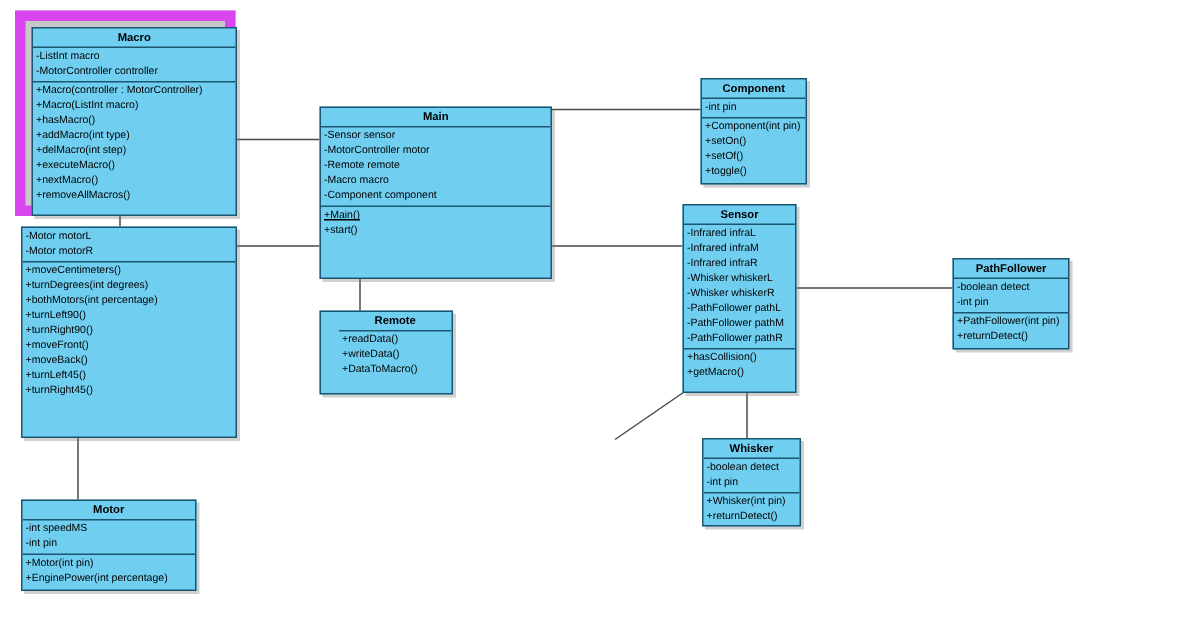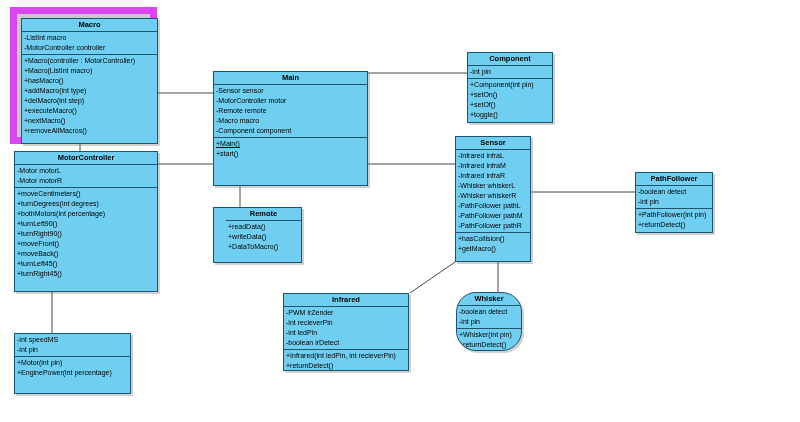--- a/index.html
+++ b/index.html
@@ -78,39 +78,39 @@
           <div class="uml-member">+addMacro(int type)</div>
           <div class="uml-member">+delMacro(int step)</div>
           <div class="uml-member">+executeMacro()</div>
           <div class="uml-member">+nextMacro()</div>
           <div class="uml-member">+removeAllMacros()</div>
         </div>
     </div>
   </div>
 
   <div class="uml-class" style="left:14px;top:151px;width:144px;height:141px;">
-    <div class="uml-title">MotorController</div>
     <div class="uml-attrs">
         <div class="uml-member">-Motor motorL</div>
         <div class="uml-member">-Motor motorR</div>
       </div>
     <div class="uml-methods">
         <div class="uml-member">+moveCentimeters()</div>
         <div class="uml-member">+turnDegrees(int degrees)</div>
         <div class="uml-member">+bothMotors(int percentage)</div>
         <div class="uml-member">+turnLeft90()</div>
         <div class="uml-member">+turnRight90()</div>
         <div class="uml-member">+moveFront()</div>
         <div class="uml-member">+moveBack()</div>
         <div class="uml-member">+turnLeft45()</div>
         <div class="uml-member">+turnRight45()</div>
       </div>
   </div>
 
   <div class="uml-class" style="left:14px;top:333px;width:117px;height:61px;">
+    <div class="uml-title">Motor</div>
     <div class="uml-attrs">
         <div class="uml-member">-int speedMS</div>
         <div class="uml-member">-int pin</div>
       </div>
     <div class="uml-methods">
         <div class="uml-member">+Motor(int pin)</div>
         <div class="uml-member">+EnginePower(int percentage)</div>
       </div>
   </div>
 
@@ -131,21 +131,21 @@
 
   <div class="uml-class no-attrs" style="left:213px;top:207px;width:89px;height:56px;padding-left:12px;">
     <div class="uml-title">Remote</div>
     <div class="uml-methods">
         <div class="uml-member">+readData()</div>
         <div class="uml-member">+writeData()</div>
         <div class="uml-member">+DataToMacro()</div>
       </div>
   </div>
 
-  <div class="uml-class" style="left:467px;top:52px;width:86px;height:71px;">
+  <div class="uml-class" style="left:467px;top:52px;width:71px;height:71px;">
     <div class="uml-title">Component</div>
     <div class="uml-attrs">
         <div class="uml-member">-int pin</div>
       </div>
     <div class="uml-methods">
         <div class="uml-member">+Component(int pin)</div>
         <div class="uml-member">+setOn()</div>
         <div class="uml-member">+setOf()</div>
         <div class="uml-member">+toggle()</div>
       </div>
@@ -174,35 +174,22 @@
     <div class="uml-attrs">
         <div class="uml-member">-boolean detect</div>
         <div class="uml-member">-int pin</div>
       </div>
     <div class="uml-methods">
         <div class="uml-member">+PathFollower(int pin)</div>
         <div class="uml-member">+returnDetect()</div>
       </div>
   </div>
 
-  <div class="uml-class" style="left:283px;top:293px;width:126px;height:78px;">
-    <div class="uml-title">Infrared</div>
-    <div class="uml-attrs">
-        <div class="uml-member">-PWM irZender</div>
-        <div class="uml-member">-int recieverPin</div>
-        <div class="uml-member">-int ledPin</div>
-        <div class="uml-member">-boolean irDetect</div>
-      </div>
-    <div class="uml-methods">
-        <div class="uml-member">+Infrared(int ledPin, int recieverPin)</div>
-        <div class="uml-member">+returnDetect()</div>
-      </div>
-  </div>
 
-  <div class="uml-class" style="left:456px;top:292px;width:66px;height:59px;border-radius:20px;">
+  <div class="uml-class" style="left:468px;top:292px;width:66px;height:59px;">
     <div class="uml-title">Whisker</div>
     <div class="uml-attrs">
         <div class="uml-member">-boolean detect</div>
         <div class="uml-member">-int pin</div>
       </div>
     <div class="uml-methods">
         <div class="uml-member">+Whisker(int pin)</div>
         <div class="uml-member">+returnDetect()</div>
       </div>
   </div>

